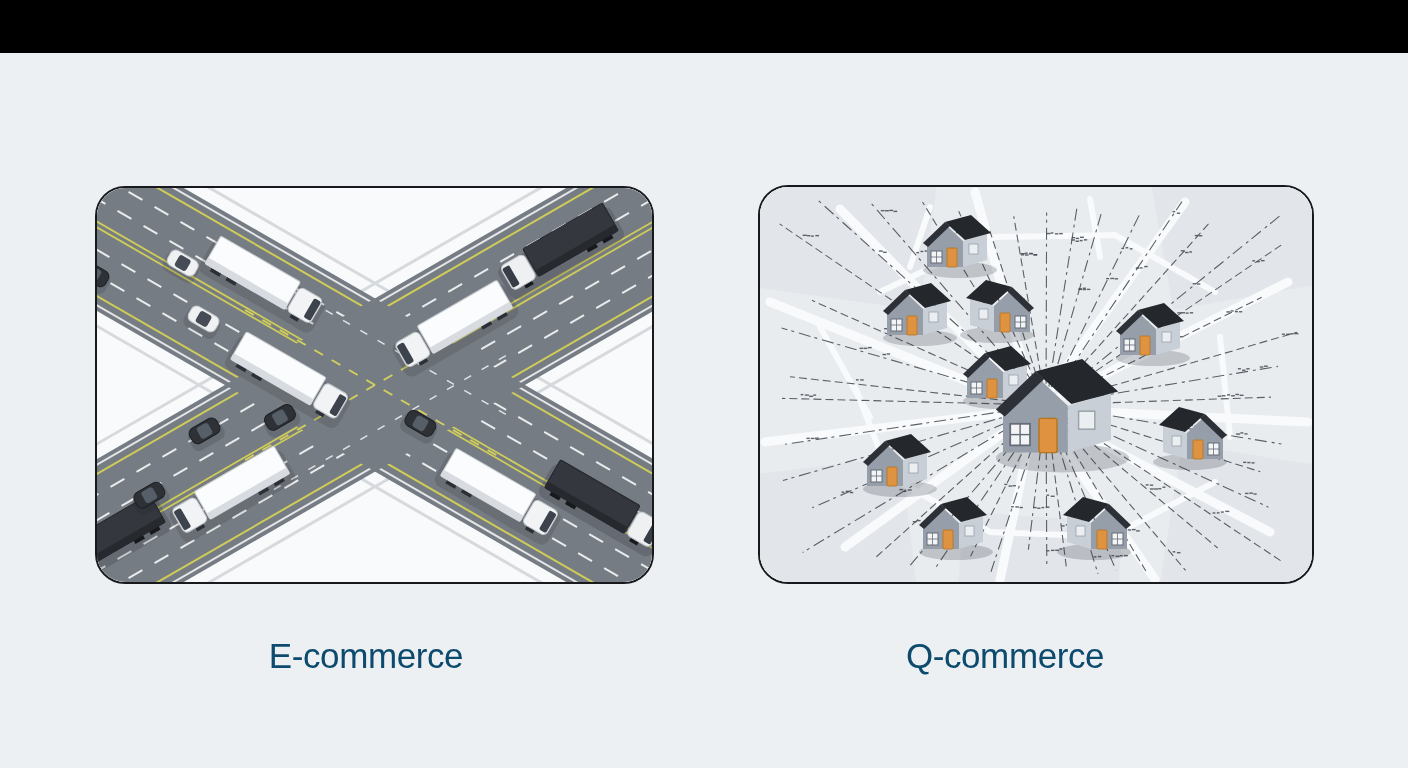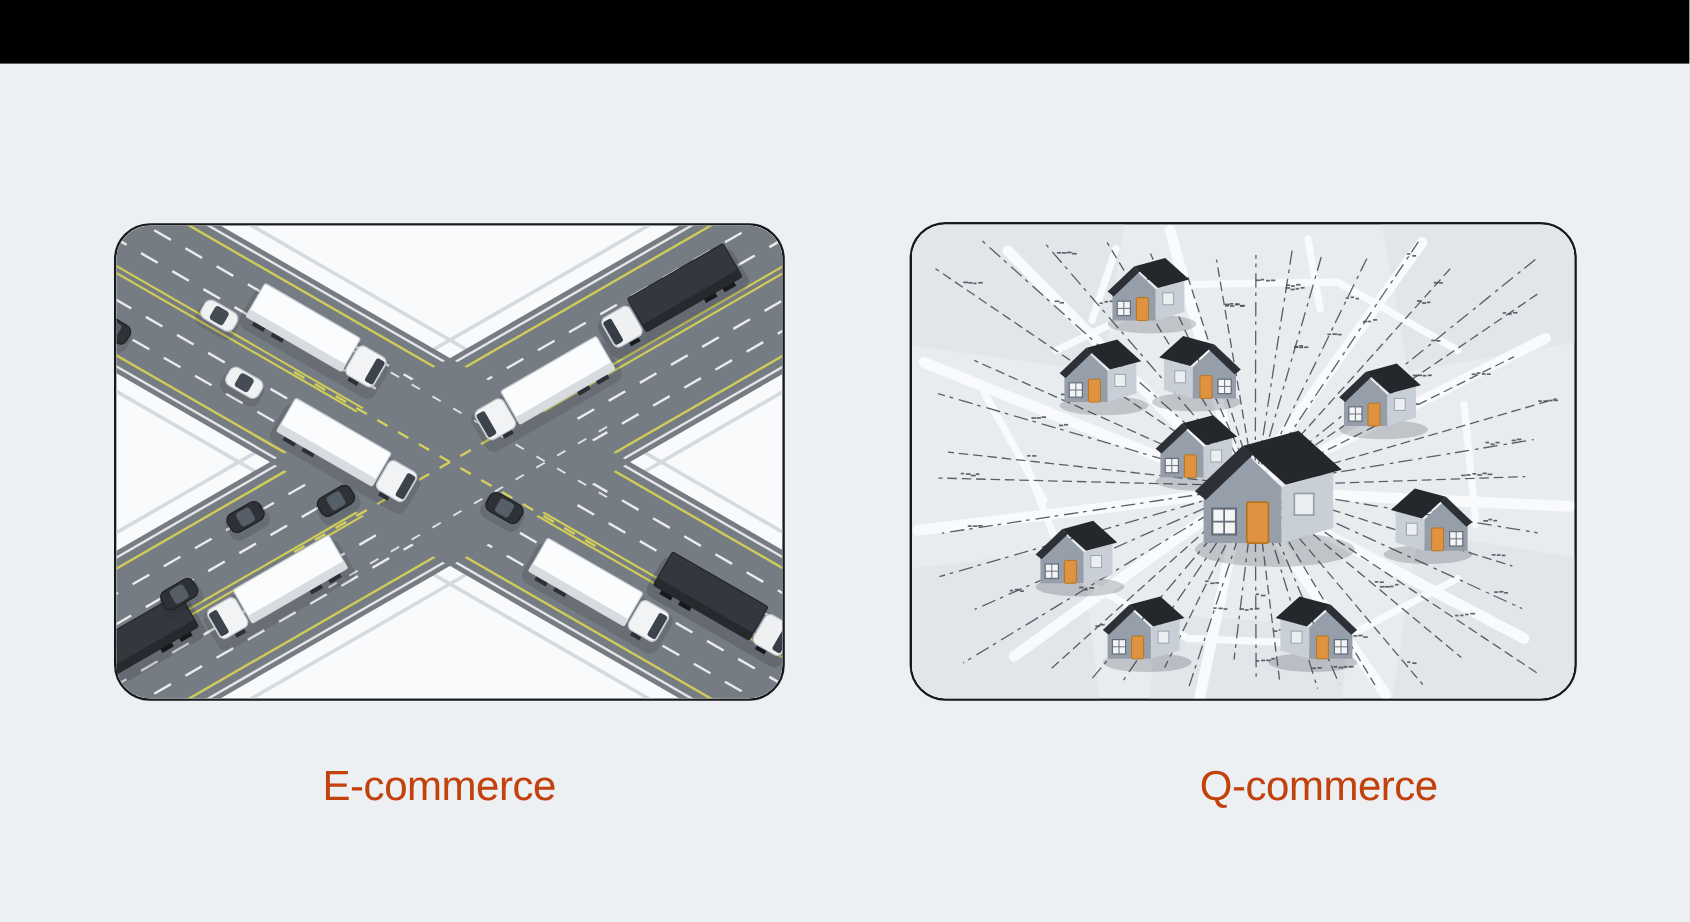--- a/index.html
+++ b/index.html
@@ -26,25 +26,25 @@
   .panel svg { display: block; width: 100%; height: 100%; }
   .panel-left  { left: 95px;  top: 186px; width: 555px; height: 394px; }
   .panel-right { left: 758px; top: 185px; width: 552px; height: 395px; }
   .caption {
     position: absolute;
     top: 636px;
     transform: translateX(-50%);
     font-size: 35px;
     font-weight: 500;
     letter-spacing: -0.4px;
-    color: #c2410c;
+    color: #0c4a6e;
     white-space: nowrap;
   }
   .caption-left  { left: 366px; }
-  .caption-right { left: 1099px; }
+  .caption-right { left: 1005px; }
 </style>
 </head>
 <body>
 
 <div>
 
   <div class="letterbox"></div>
 
   <figure class="panel panel-left">
     <svg viewBox="0 0 555 394">

